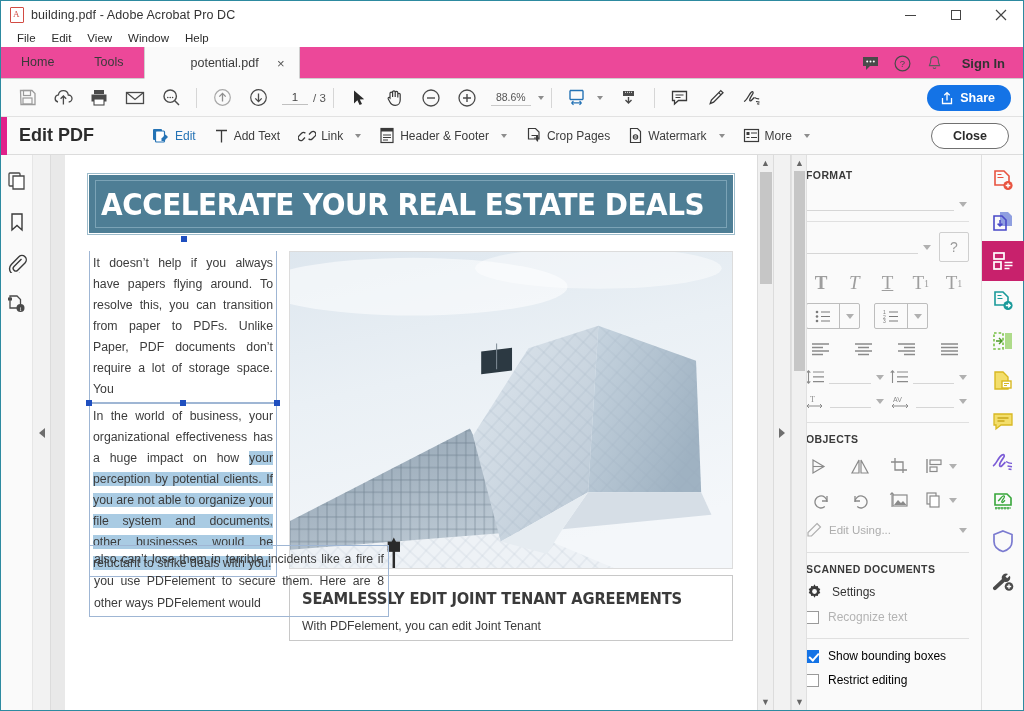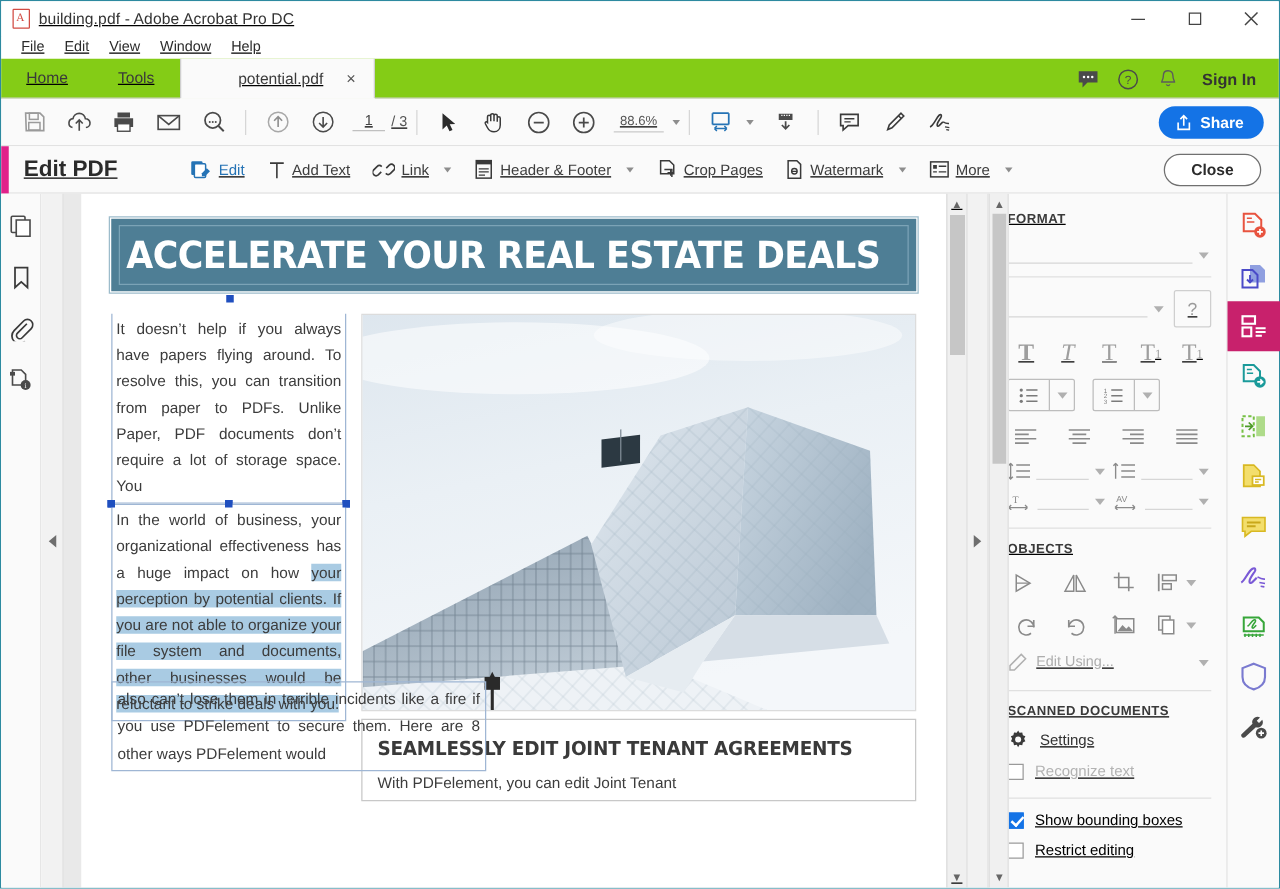--- a/index.html
+++ b/index.html
@@ -2,21 +2,21 @@
 <html><head>
 <meta charset="utf-8">
 <style>
   * { box-sizing: border-box; margin:0; padding:0; }
   html, body {
     width:1024px; height:711px;
     font-family: "Liberation Sans", sans-serif;
     background:#ffffff; overflow:hidden;
   }
   .app { width:1024px; height:711px; position:relative; display:flex; flex-direction:column;
-         border:1px solid #2d8aa0;text-decoration:underline; }
+         border:1px solid #2d8aa0; }
 
   
   .titlebar { height:28px; display:flex; align-items:center; background:#fff; flex:0 0 28px;
               position:relative; }
   .tb-icon { width:14px; height:16px; margin-left:9px; margin-right:7px; position:relative; }
   .tb-icon .pg { position:absolute; inset:0; border:1px solid #d24b43; background:#fff; border-radius:1px;}
   .tb-icon .pg:after { content:"A"; position:absolute; left:2px; top:1px; font-size:9px; color:#d24b43;
                        font-family:"Liberation Serif",serif; }
   .tb-title { font-size:12.5px; color:#333; letter-spacing:.1px; }
   .wctrls { position:absolute; right:0; top:0; height:28px; display:flex; }
@@ -24,21 +24,21 @@
           color:#444; font-size:13px; }
   .wmin { width:11px; height:1px; background:#444; }
   .wmax { width:10px; height:10px; border:1.3px solid #444; }
 
   
   .menubar { height:18px; display:flex; align-items:center; padding-left:8px; background:#fff;
              flex:0 0 18px; }
   .menu-item { font-size:11.5px; color:#2b2b2b; padding:1px 8px; }
 
   
-  .tabstrip { height:32px; background:#84cc16; display:flex; align-items:flex-end; flex:0 0 32px;
+  .tabstrip { height:32px; background:#ec4899; display:flex; align-items:flex-end; flex:0 0 32px;
               border-bottom:1px solid #cfcfcf; position:relative; }
   .tab { height:32px; display:flex; align-items:center; padding:0 20px; font-size:12.5px;
          color:#3a3a3a; }
   .tab.active { background:#fafafa; border-left:1px solid #cfcfcf; border-right:1px solid #cfcfcf;
                 border-bottom:1px solid #fafafa; margin-bottom:-1px; }
   .tab.doc { padding:0 40px 0 46px; position:relative; }
   .tab-close { position:absolute; right:14px; top:50%; transform:translateY(-50%); font-size:13px;
                color:#555; line-height:1; }
   .topright { position:absolute; right:0; top:0; height:32px; display:flex; align-items:center;
               gap:2px; padding-right:10px; }

